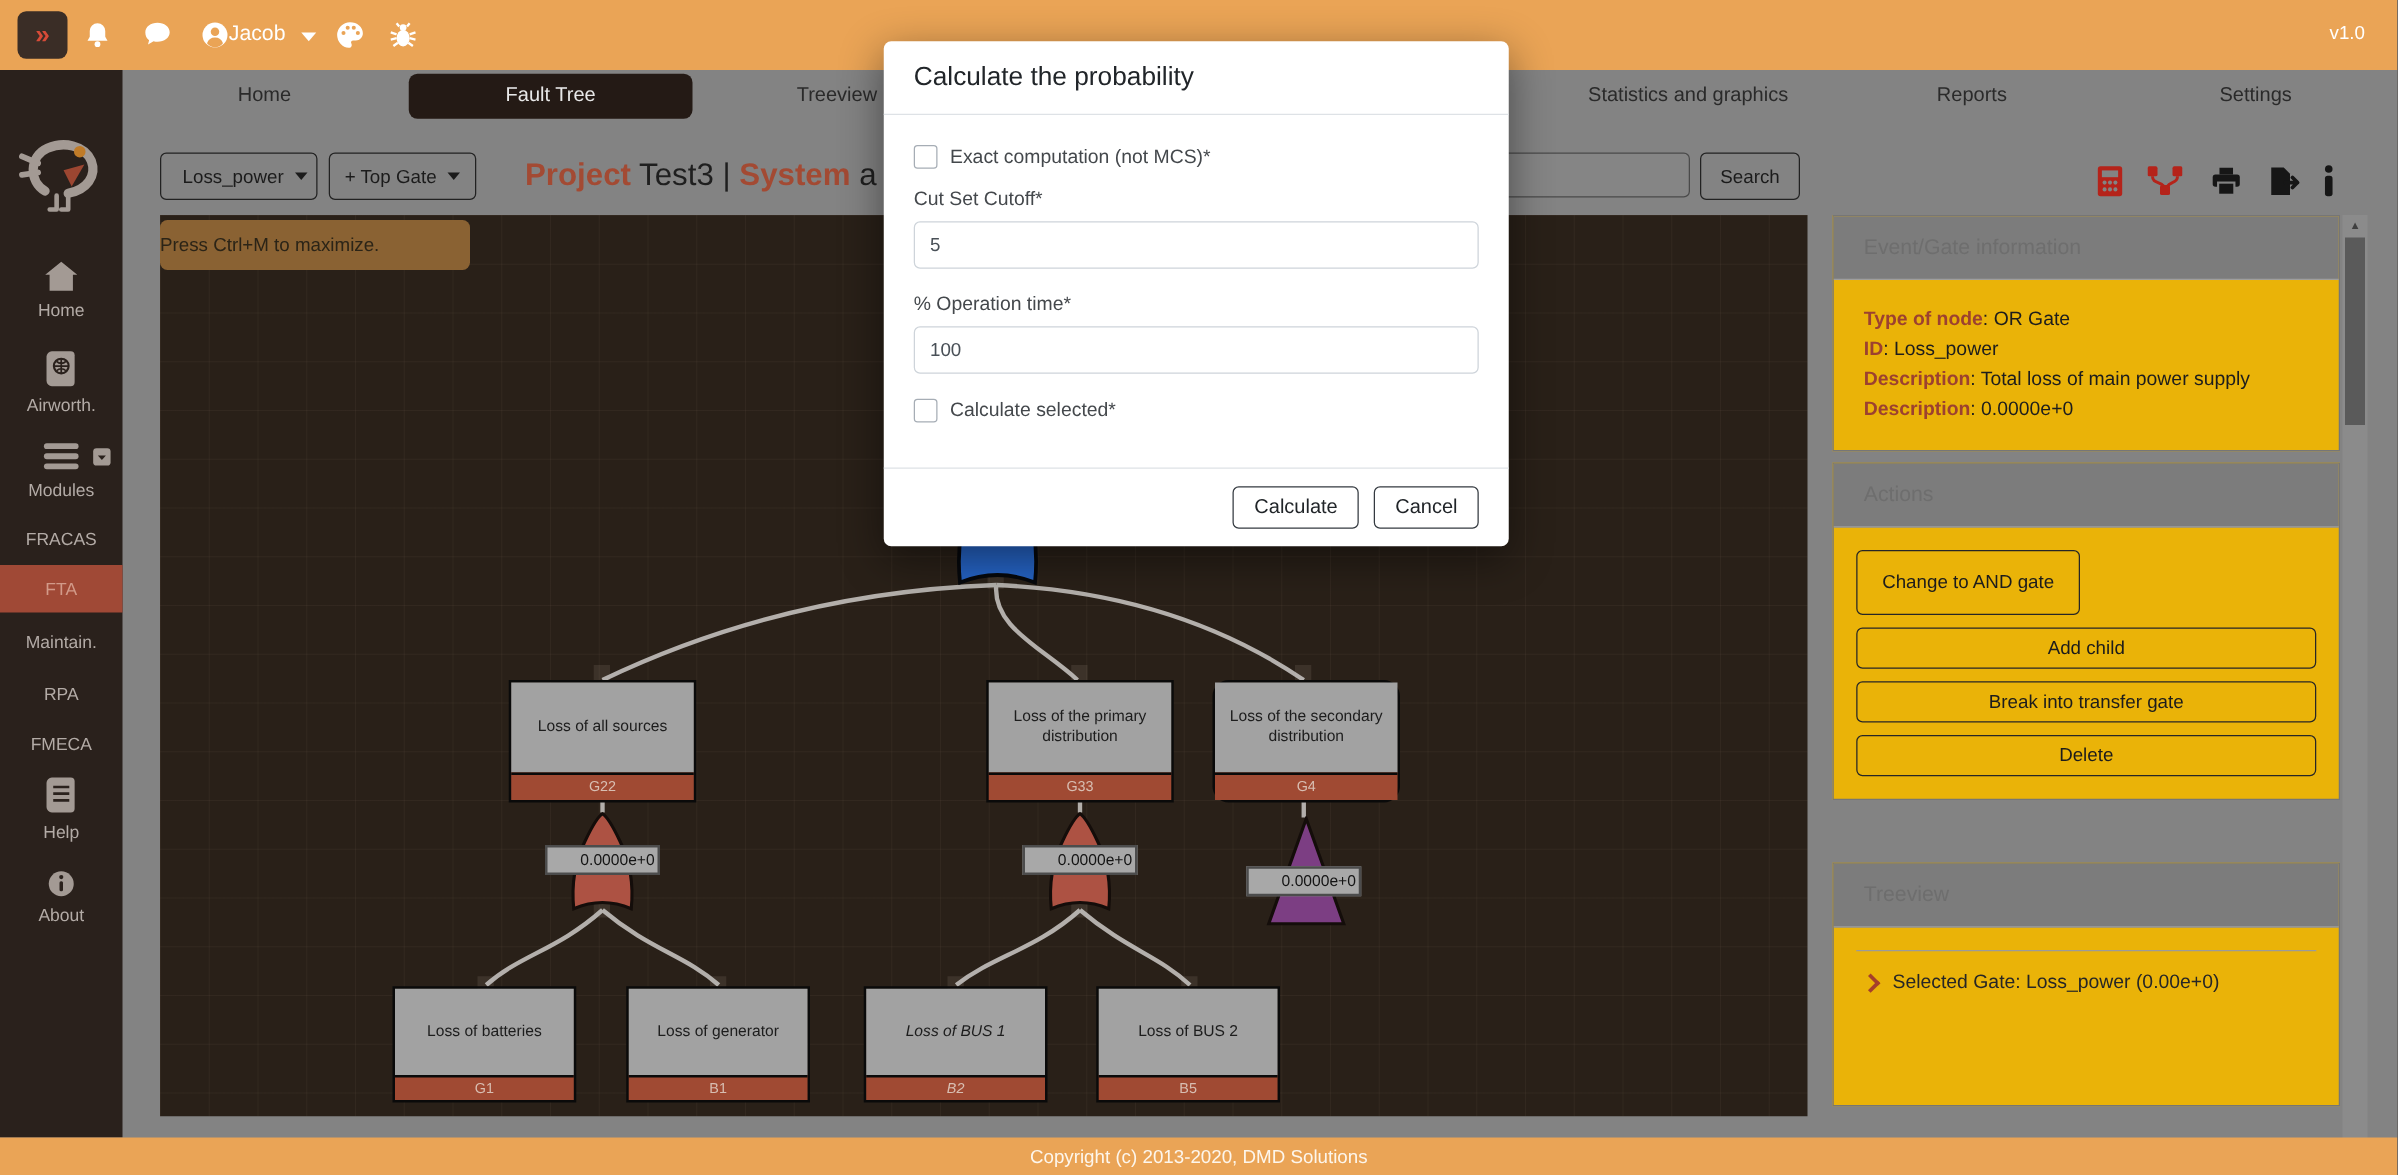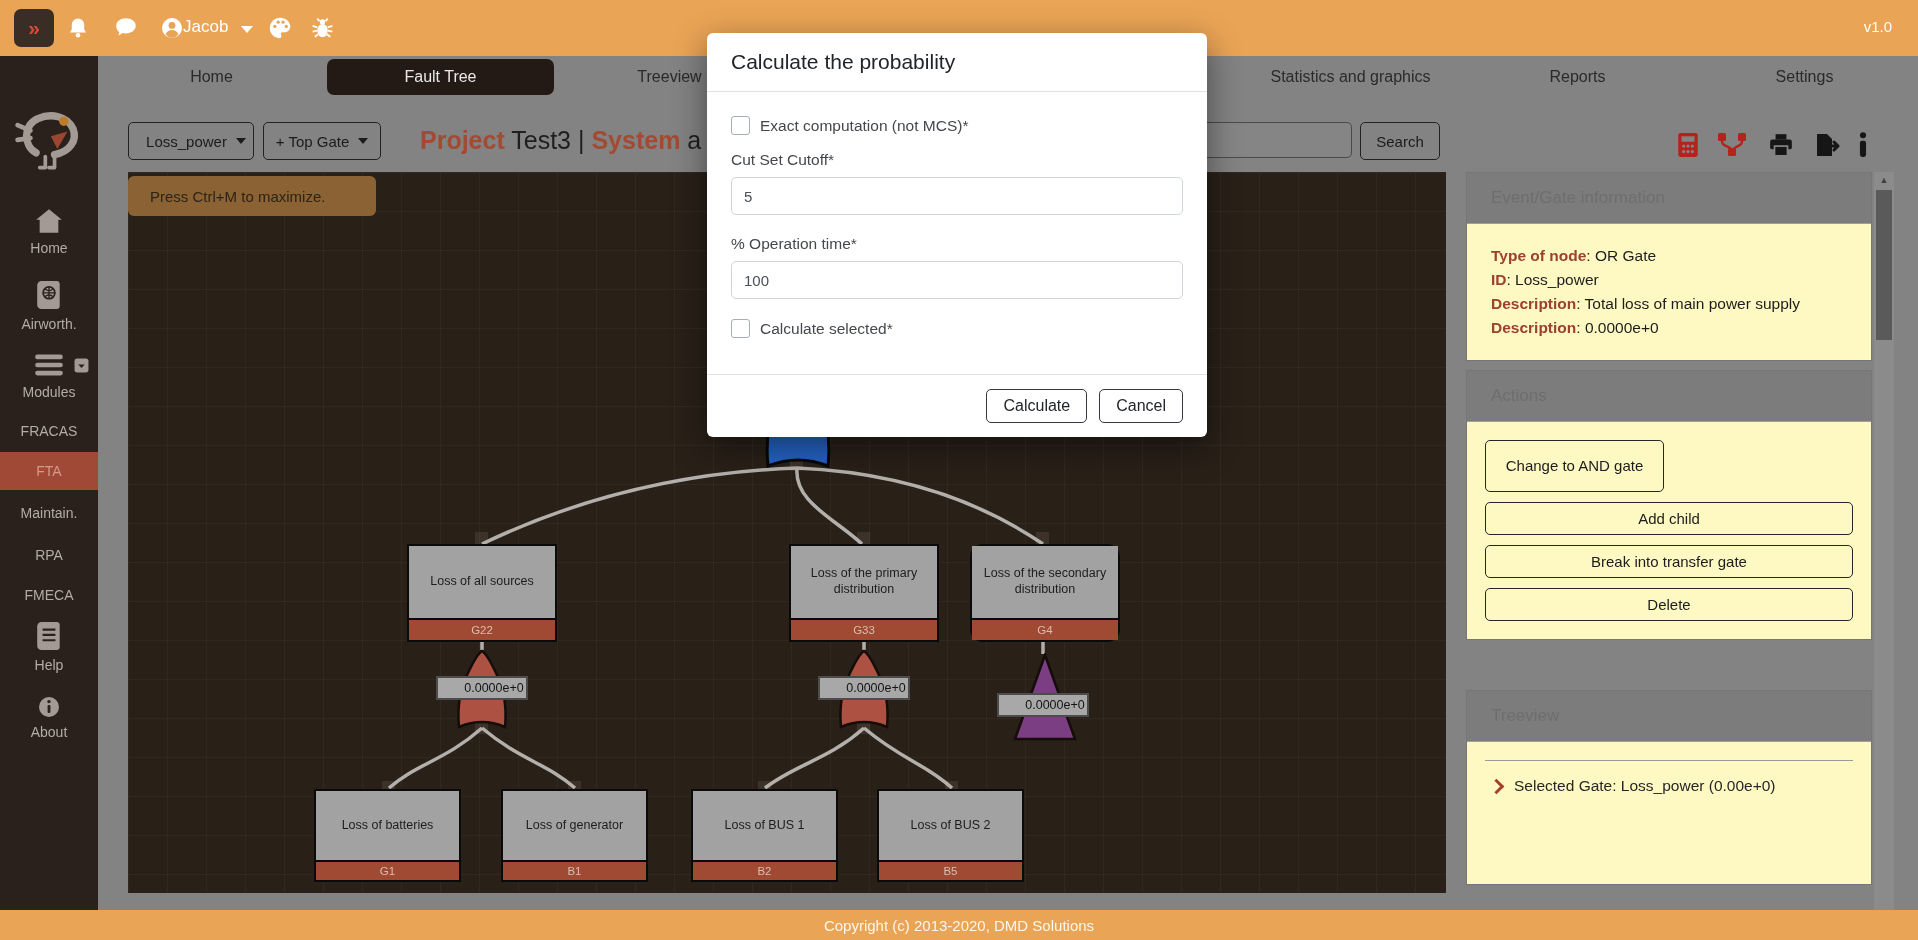--- a/index.html
+++ b/index.html
@@ -43,36 +43,36 @@
           border:1px solid #4a4a4a;border-radius:5px;font-size:15px;color:#1b1b1b;padding:0 10px;box-sizing:border-box;font-family:inherit;}
   .search-btn{position:absolute;left:1262px;top:66px;width:80px;height:38px;}
   .tool-ico{position:absolute;top:76px;width:26px;height:26px;cursor:pointer;}
 
   
   .canvas{position:absolute;left:30px;top:116px;width:1318px;height:721px;background:#292018;overflow:hidden;
      background-image:linear-gradient(rgba(216,190,160,0.05) 1px,transparent 1px),
                       linear-gradient(90deg,rgba(216,190,160,0.05) 1px,transparent 1px);
      background-size:39px 39px;}
   .hint{position:absolute;left:0;top:4px;width:248px;height:40px;background:#8a6233;border-radius:6px;
-        color:#2b2417;font-size:15px;display:flex;align-items:center;padding-left:22px;box-sizing:border-box;}
+        color:#2b2417;font-size:15px;display:flex;align-items:center;box-sizing:border-box;}
   .node{position:absolute;width:150px;border:2px solid #0a0a0a;box-sizing:border-box;cursor:pointer;}
   .node .face{background:#a2a2a2;display:flex;align-items:center;justify-content:center;text-align:center;
         color:#1d1d1d;font-size:12.5px;line-height:1.25;padding:4px 6px;box-sizing:border-box;}
   .node .band{background:#a04a33;border-top:2px solid #0a0a0a;color:#d8beb2;font-size:11.5px;
         display:flex;align-items:center;justify-content:center;}
   .mid .face{height:72px;} .mid .band{height:20px;}
   .bot{width:147px;} .bot .face{height:69px;} .bot .band{height:18px;}
   .prob{position:absolute;width:92px;height:24px;background:#a8a8a8;border:2px solid #4c4c4c;
         color:#141414;font-size:12.5px;display:flex;align-items:center;justify-content:center;box-sizing:border-box;padding-left:24px;}
   .ep{position:absolute;width:13px;height:13px;background:rgba(235,220,200,0.10);}
   svg.wires,svg.gate{position:absolute;pointer-events:none;}
 
   
   .panel{position:absolute;left:1368px;top:116px;width:406px;height:713px;}
-  .card{position:absolute;left:0;width:406px;background:#fef9c3;border:1px solid #767676;box-sizing:border-box;}
+  .card{position:absolute;left:0;width:406px;background:#eab308;border:1px solid #767676;box-sizing:border-box;}
   .card-h{height:50px;background:#7c7c7c;border-bottom:1px solid #9e9e9e;color:#6e6e6e;font-size:17px;
         display:flex;align-items:center;padding-left:24px;}
   .info-body{padding:20px 24px;font-size:15.5px;color:#1d1d1d;line-height:24px;}
   .info-body b{color:#9c4130;}
   .act-body{padding:18px;}
   .act-row{display:grid;grid-template-columns:1fr 1fr;gap:10px;}
   .pbtn{background:transparent;border:1px solid #262626;border-radius:5px;color:#1c1c1c;font-size:15px;
         font-family:inherit;cursor:pointer;display:flex;align-items:center;justify-content:center;text-align:center;line-height:1.3;}
   .pbtn.tall{height:52px;} .pbtn.wide{width:100%;height:33px;margin-top:10px;}
   .tv-hr{border:0;border-top:1px solid #9a9a9a;margin:18px 18px 0 18px;}
@@ -362,21 +362,21 @@
       <div class="prob" style="left:869px;top:521px;">0.0000e+0</div>
 
       <div class="node bot" style="left:186px;top:617px;">
         <div class="face">Loss of batteries</div>
         <div class="band">G1</div>
       </div>
       <div class="node bot" style="left:373px;top:617px;">
         <div class="face">Loss of generator</div>
         <div class="band">B1</div>
       </div>
-      <div class="node bot" style="left:563px;top:617px;">
+      <div class="node bot" style="left:563px;top:617px;font-style:italic;">
         <div class="face">Loss of BUS 1</div>
         <div class="band">B2</div>
       </div>
       <div class="node bot" style="left:749px;top:617px;">
         <div class="face">Loss of BUS 2</div>
         <div class="band">B5</div>
       </div>
     </div>
 
     <div class="panel">

